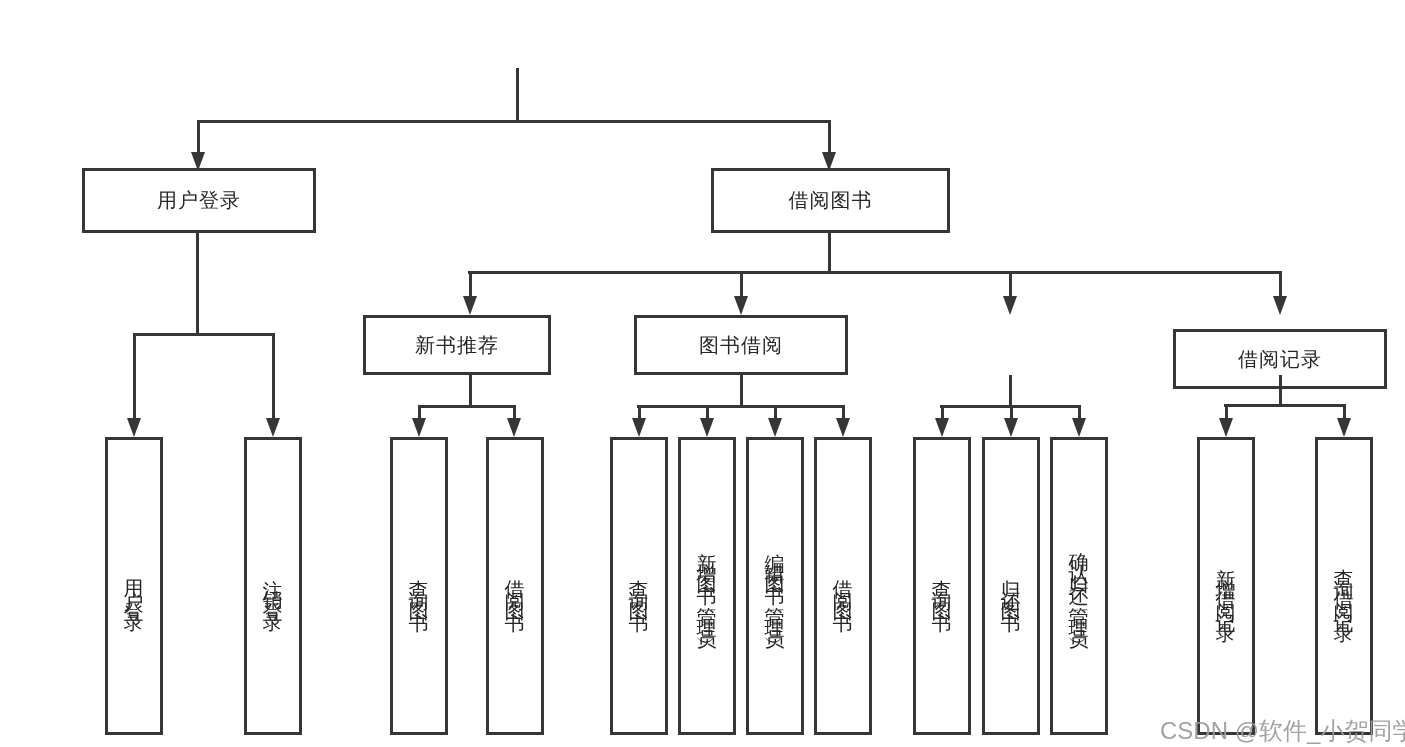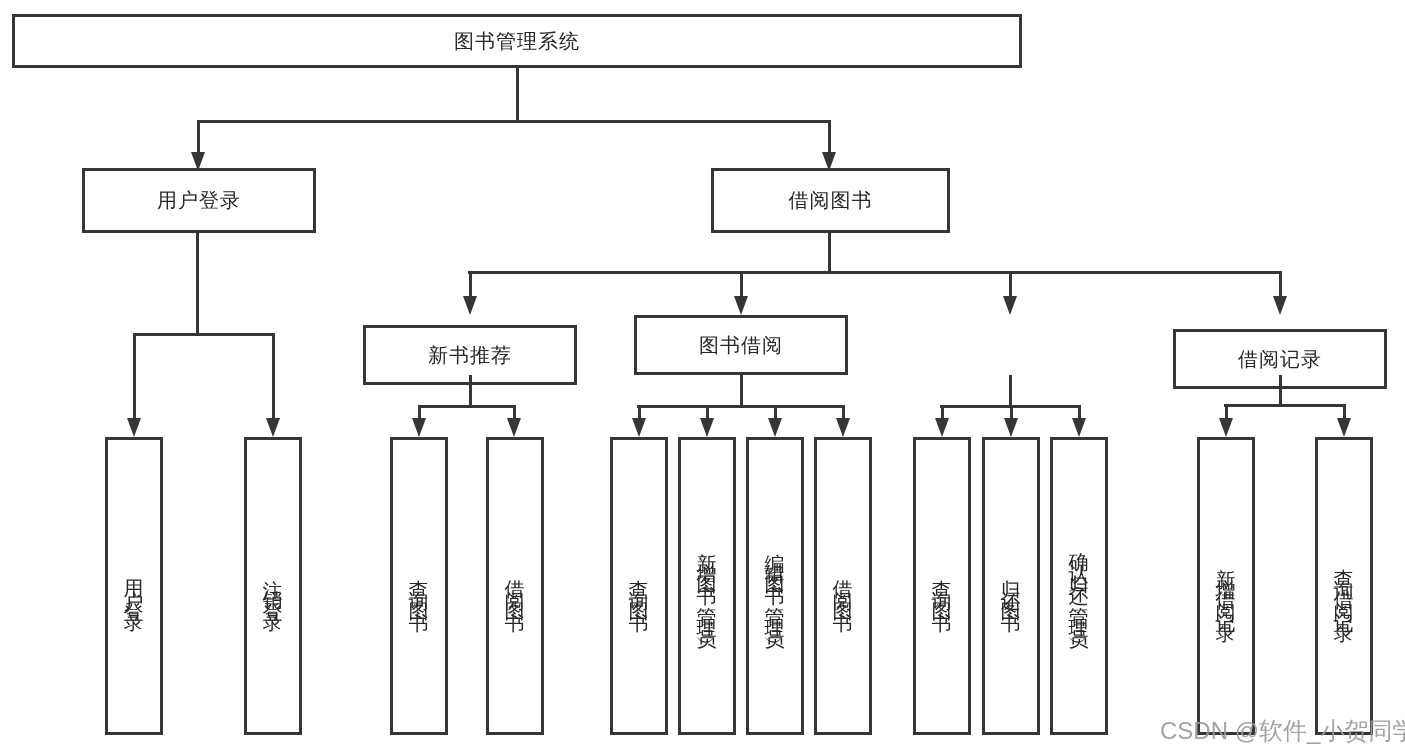--- a/index.html
+++ b/index.html
@@ -26,23 +26,20 @@
   .watermark{
     position:absolute;left:1160px;top:715px;z-index:6;
     font-size:24px;color:#9b9b9b;opacity:.92;white-space:nowrap;
   }
 </style>
 </head>
 <body>
 
 <div class="canvas">
 
-  <div class="box" style="left:12px;top:14px;width:1010px;height:54px;">
-    <span>图书管理系统</span>
-  </div>
 
   <div class="vline" style="left:516px;top:68px;height:54px;"></div>
   <div class="hline" style="left:197px;top:120px;width:634px;"></div>
   <div class="vline" style="left:197px;top:120px;height:36px;"></div>
   <div class="arrow" style="left:191px;top:152px;"></div>
   <div class="vline" style="left:828px;top:120px;height:36px;"></div>
   <div class="arrow" style="left:822px;top:152px;"></div>
 
   <div class="box" style="left:82px;top:168px;width:234px;height:65px;">
     <span>用户登录</span>
@@ -62,21 +59,21 @@
   <div class="hline" style="left:468px;top:271px;width:813px;"></div>
   <div class="vline" style="left:469px;top:271px;height:28px;"></div>
   <div class="arrow" style="left:463px;top:296px;"></div>
   <div class="vline" style="left:740px;top:271px;height:28px;"></div>
   <div class="arrow" style="left:734px;top:296px;"></div>
   <div class="vline" style="left:1009px;top:271px;height:28px;"></div>
   <div class="arrow" style="left:1003px;top:296px;"></div>
   <div class="vline" style="left:1279px;top:271px;height:28px;"></div>
   <div class="arrow" style="left:1273px;top:296px;"></div>
 
-  <div class="box" style="left:363px;top:325px;width:214px;height:60px;">
+  <div class="box" style="left:363px;top:315px;width:188px;height:60px;">
     <span>新书推荐</span>
   </div>
   <div class="box" style="left:634px;top:315px;width:214px;height:60px;">
     <span>图书借阅</span>
   </div>
   <div class="box" style="left:1173px;top:329px;width:214px;height:60px;text-align:right;">
     <span>借阅记录</span>
   </div>
 
   <div class="vline" style="left:469px;top:375px;height:32px;"></div>

